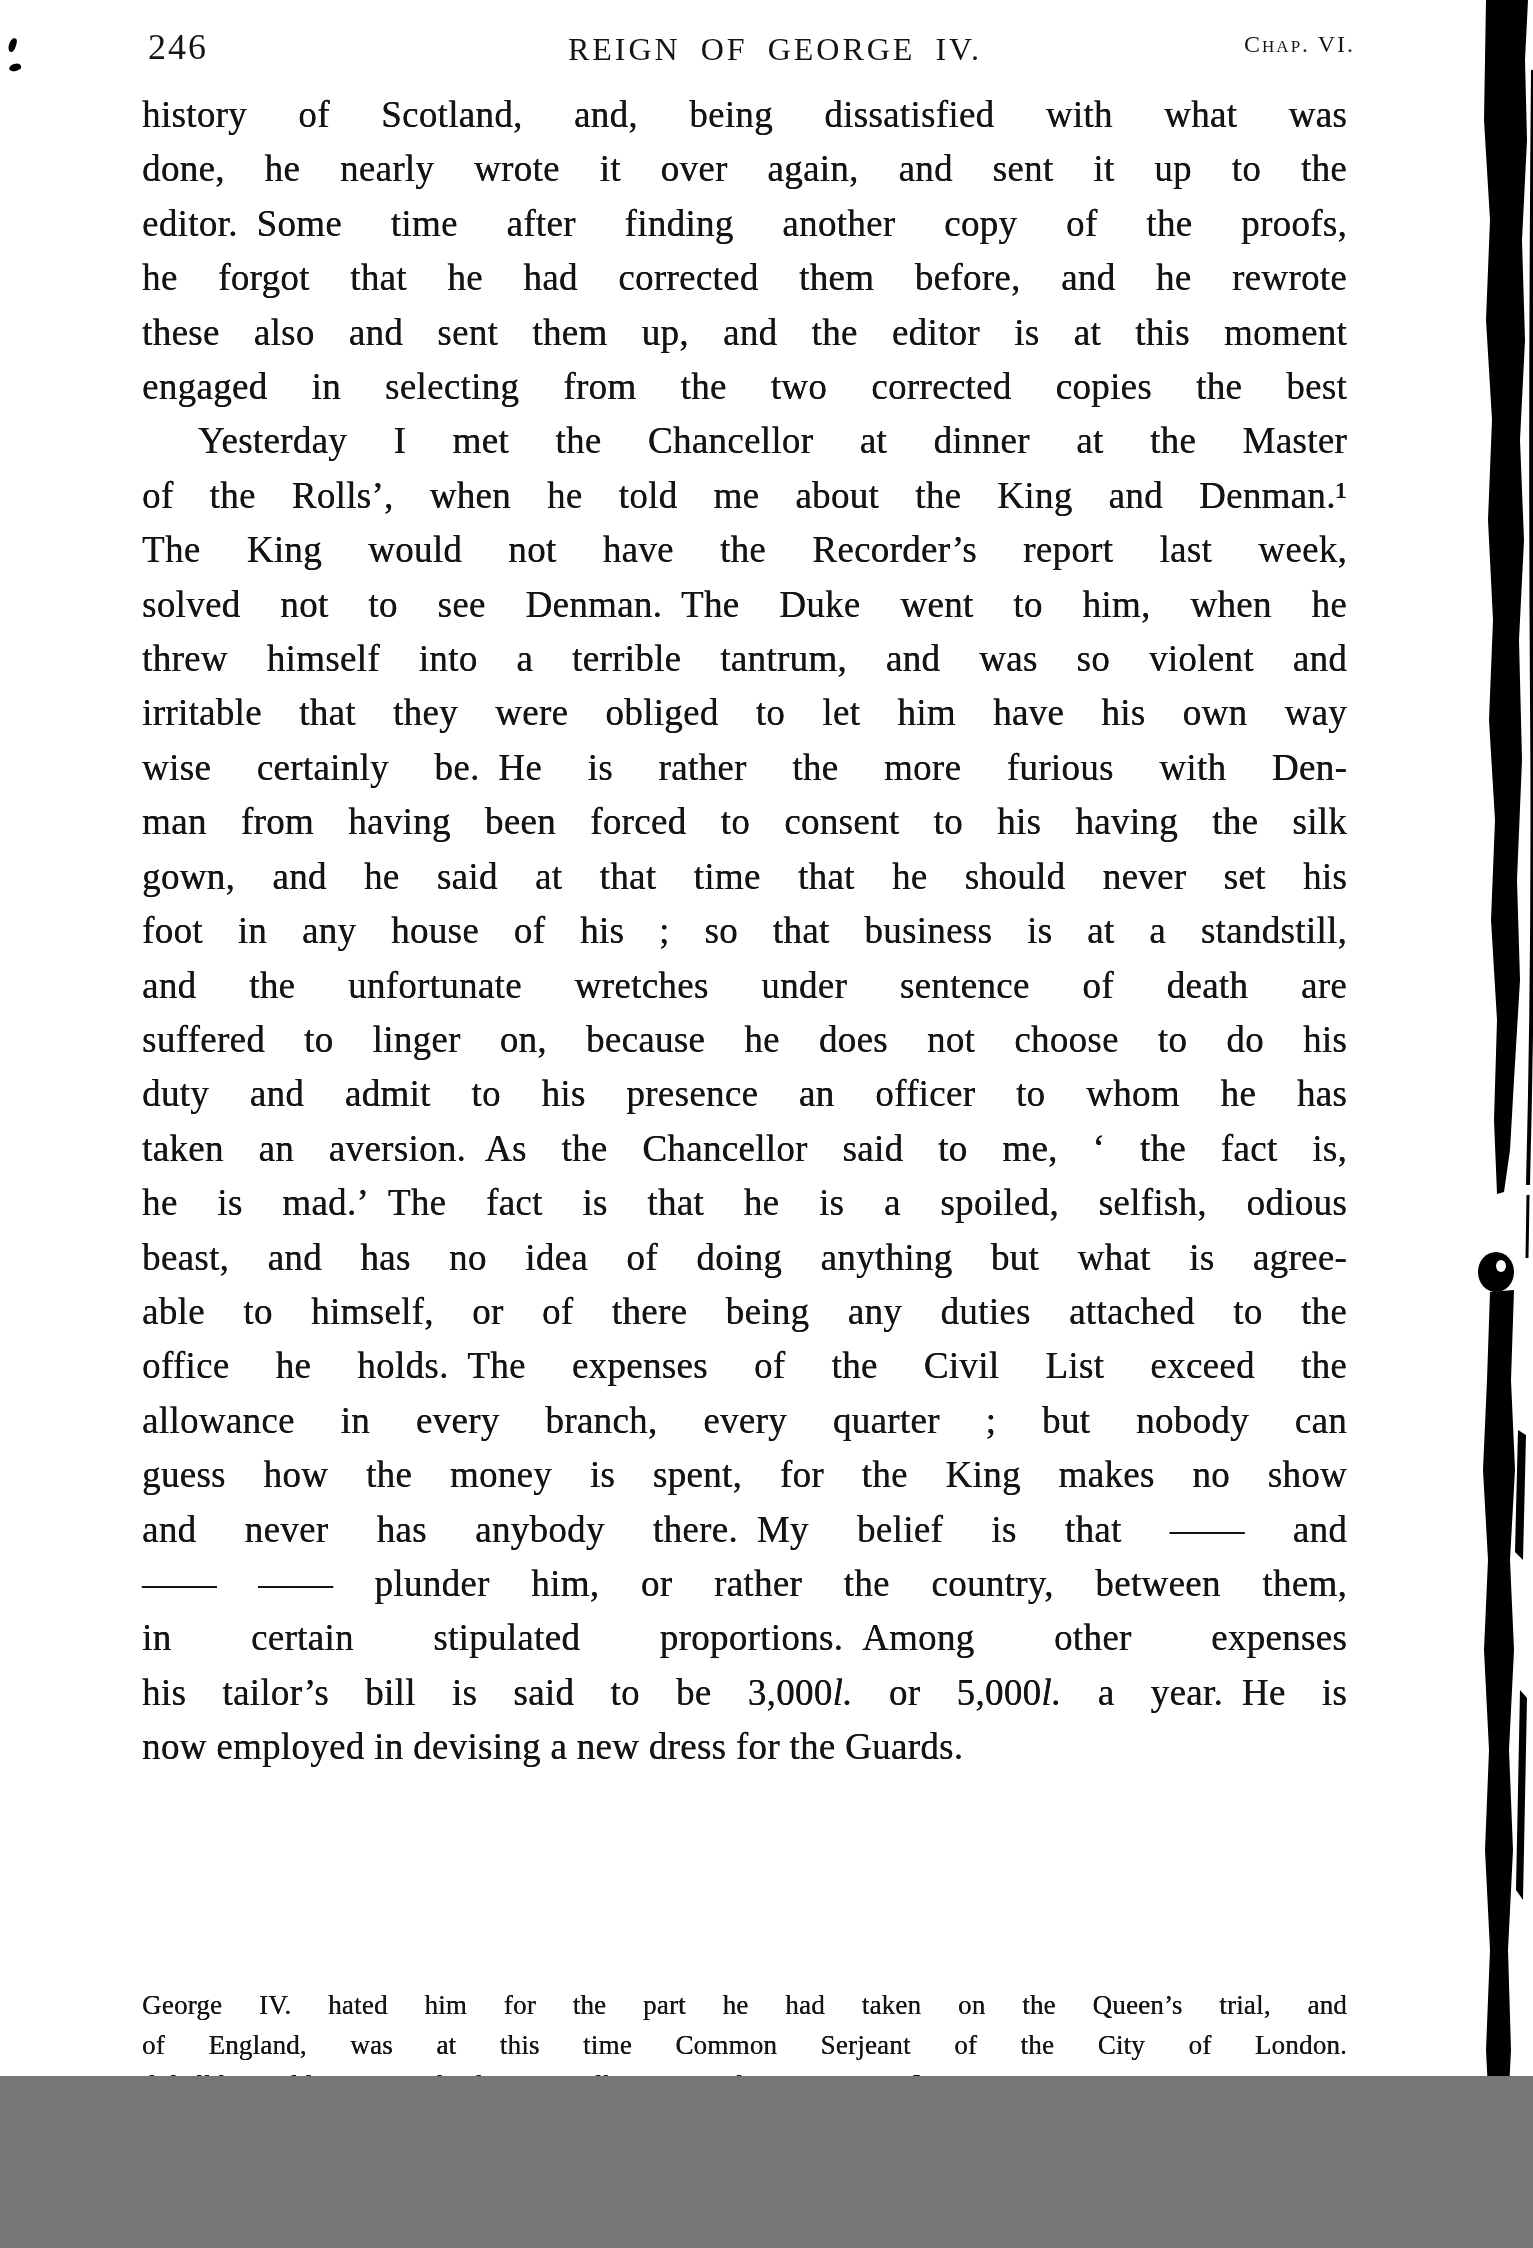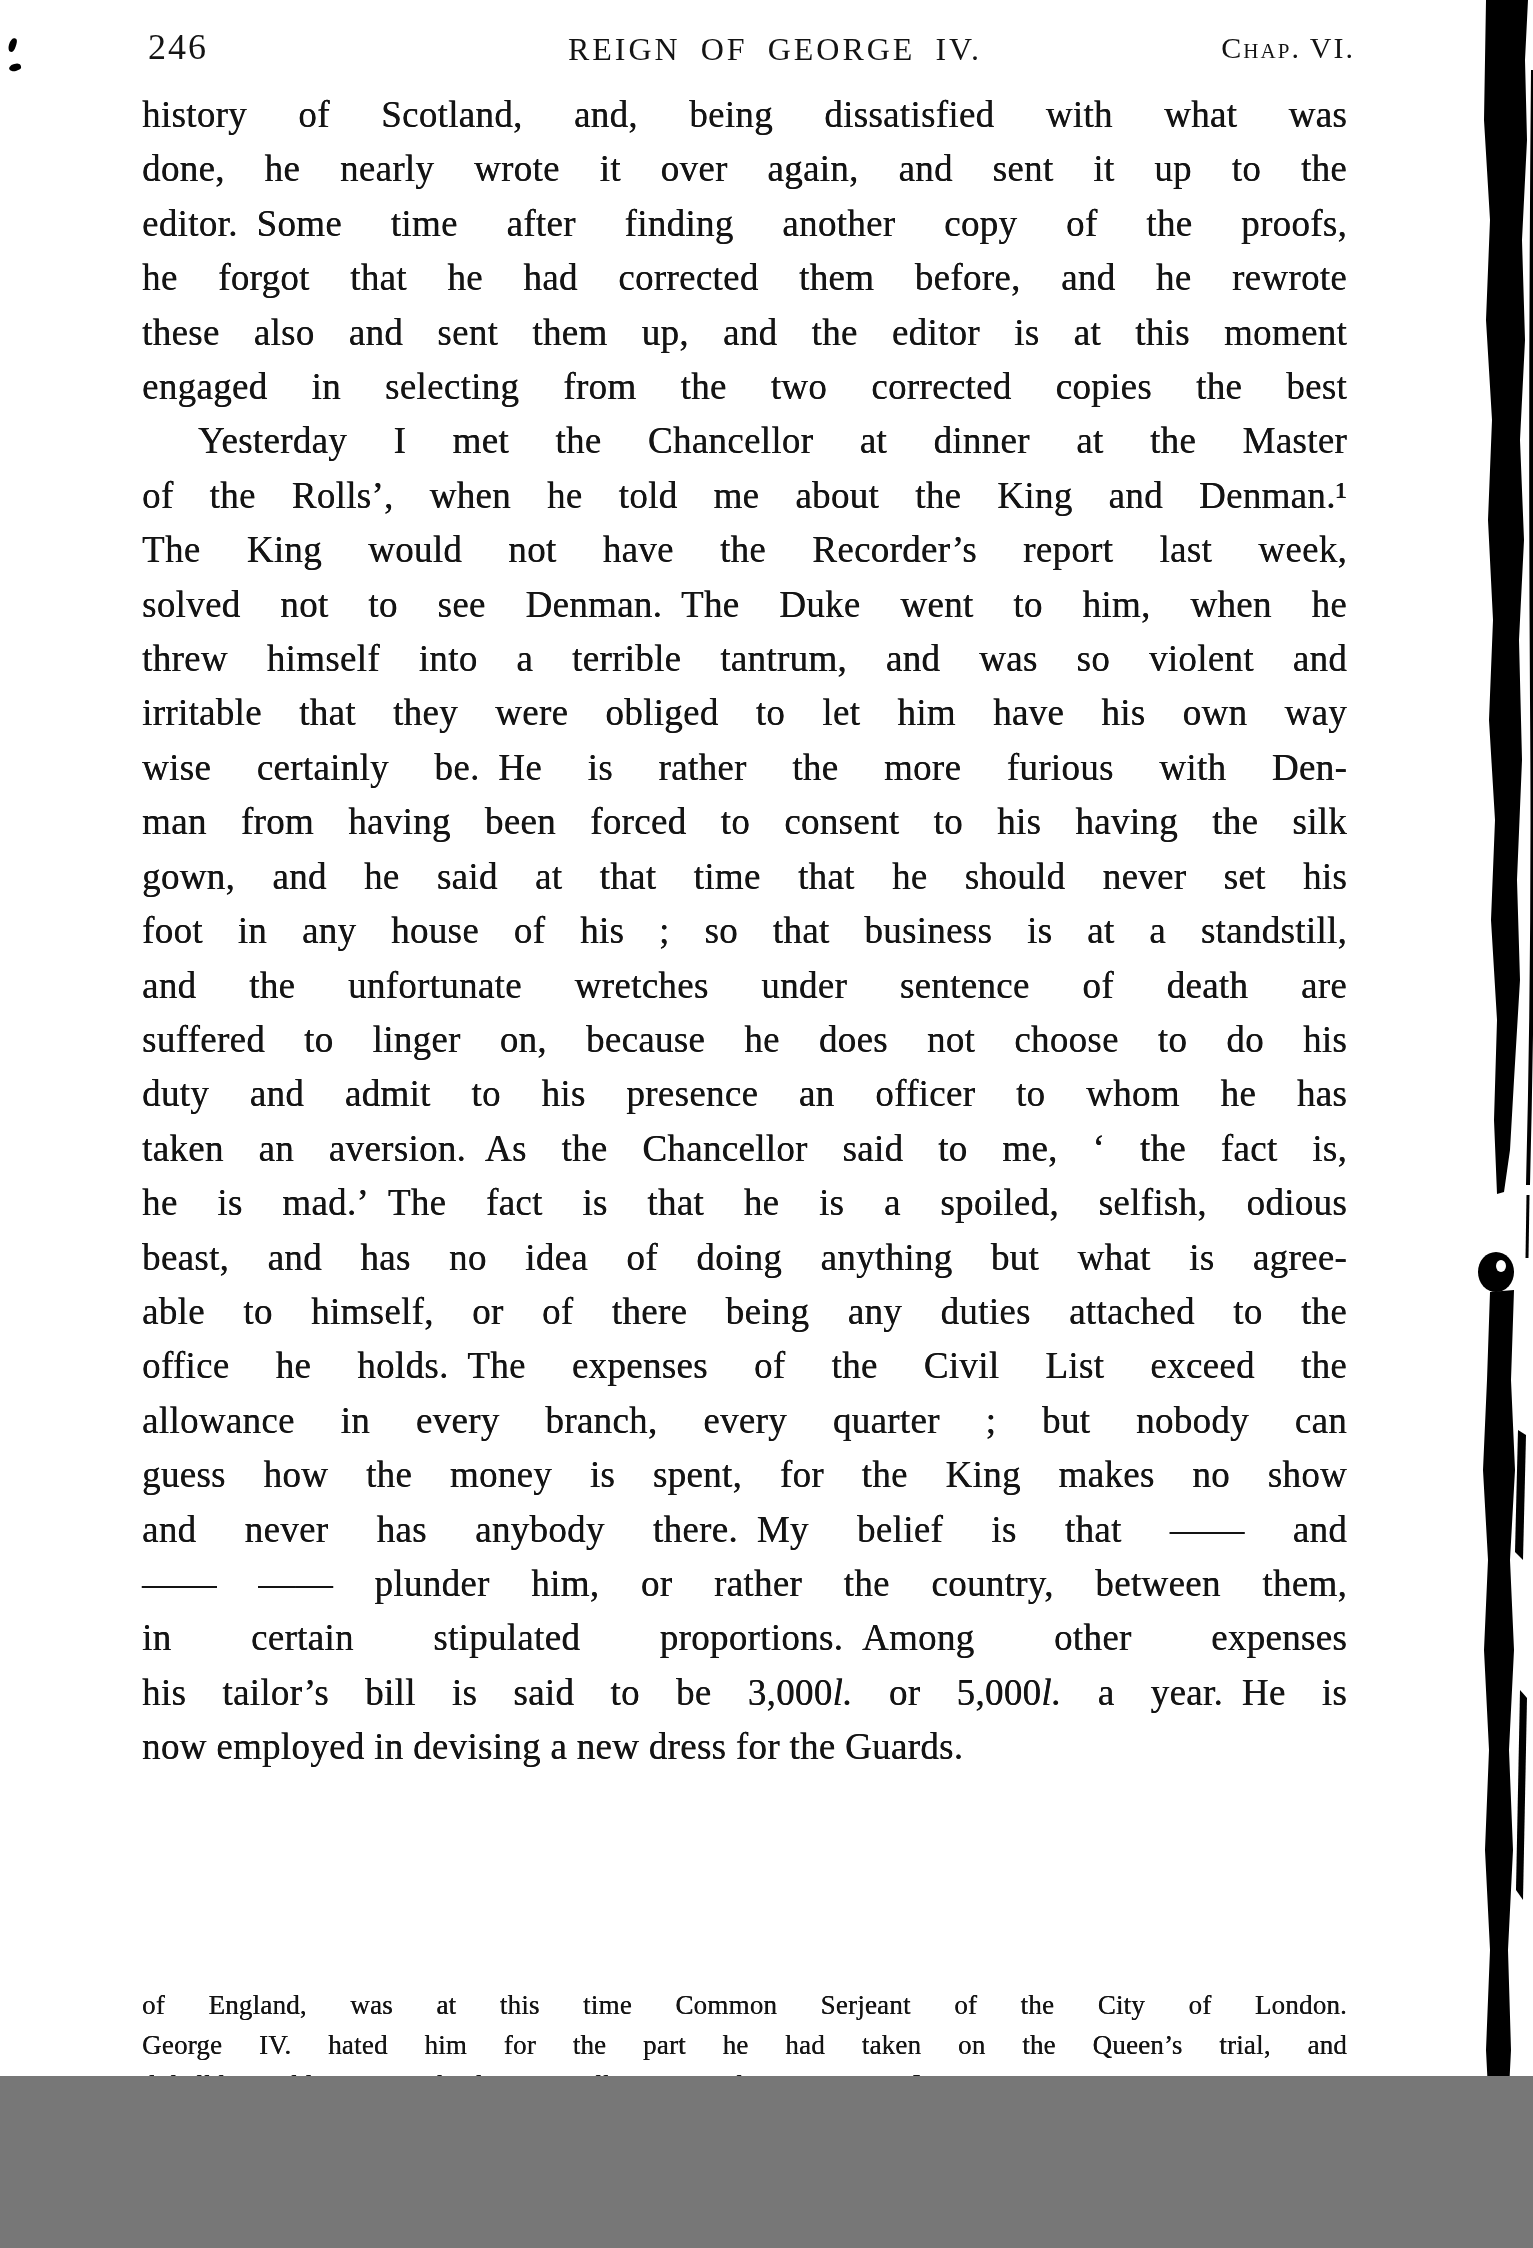--- a/index.html
+++ b/index.html
@@ -15,21 +15,21 @@
   .folio{
     position:absolute;left:148px;top:26px;
     font-size:36px;letter-spacing:2px;
   }
   .running-title{
     position:absolute;left:540px;top:31px;width:470px;
     text-align:center;font-size:32px;letter-spacing:3px;word-spacing:9px;
   }
   .chapter{
     position:absolute;right:178px;top:31px;
-    font-size:30px;font-variant:small-caps;letter-spacing:2px;
+    font-size:24px;font-variant:small-caps;letter-spacing:2px;
   }
   
   .body-text{
     position:absolute;left:142px;top:88px;width:1205px;
     font-size:37px;line-height:54.4px;
     letter-spacing:.3px;
     text-shadow:.35px 0 0 currentColor;
   }
   .line{text-align:justify;text-align-last:justify;text-justify:inter-word;}
   .line.left{text-align:left;text-align-last:left;}
@@ -90,22 +90,22 @@
     <div class="line">and never has anybody there. My belief is that —— and</div>
     <div class="line">—— —— plunder him, or rather the country, between them,</div>
     <div class="line">in certain stipulated proportions. Among other expenses</div>
 
     <div class="line"><span>his tailor’s bill is said to be 3,000</span><span class="it">l.</span><span> or 5,000</span><span class="it">l.</span><span> a year. He is</span></div>
 
     <div class="line left">now employed in devising a new dress for the Guards.</div>
   </div>
 
   <div class="footnote">
+    <div class="line">George IV. hated him for the part he had taken on the Queen’s trial, and</div>
     <div class="line">of England, was at this time Common Serjeant of the City of London.</div>
-    <div class="line">George IV. hated him for the part he had taken on the Queen’s trial, and</div>
     <div class="line left"><span>did all he could to prevent his having a silk gown. </span><span class="it">Vide supra</span><span>, p. 156.]</span></div>
   </div>
 
   <svg class="binding" width="90" height="2248" viewBox="0 0 90 2248" xmlns="http://www.w3.org/2000/svg" aria-hidden="true">
     <path fill="#000" d="M38,0 L80,0 L77,60 L79,140 L74,240 L77,340 L72,440 L76,540 L71,640 L74,760 L69,880 L72,980 L66,1080 L62,1150 L56,1192 L49,1194 L46,1120 L49,1020 L43,920 L47,820 L41,720 L45,620 L40,520 L44,420 L38,320 L42,220 L36,120 Z"></path>
     <path fill="none" stroke="#000" stroke-width="4" d="M85,70 Q82,400 84,700 Q86,950 80,1185"></path>
     <path fill="none" stroke="#000" stroke-width="3" d="M80,1195 L79,1258"></path>
     <ellipse fill="#000" cx="48" cy="1272" rx="18" ry="20"></ellipse>
     <ellipse fill="#fff" cx="53" cy="1266" rx="5" ry="6"></ellipse>
     <path fill="#000" d="M42,1292 L66,1290 L63,1380 L67,1470 L62,1560 L66,1650 L61,1750 L65,1850 L60,1950 L63,2050 L58,2150 L60,2225 L48,2240 L40,2230 L43,2150 L38,2050 L42,1950 L37,1850 L41,1750 L36,1650 L40,1560 L35,1470 L39,1380 Z"></path>

